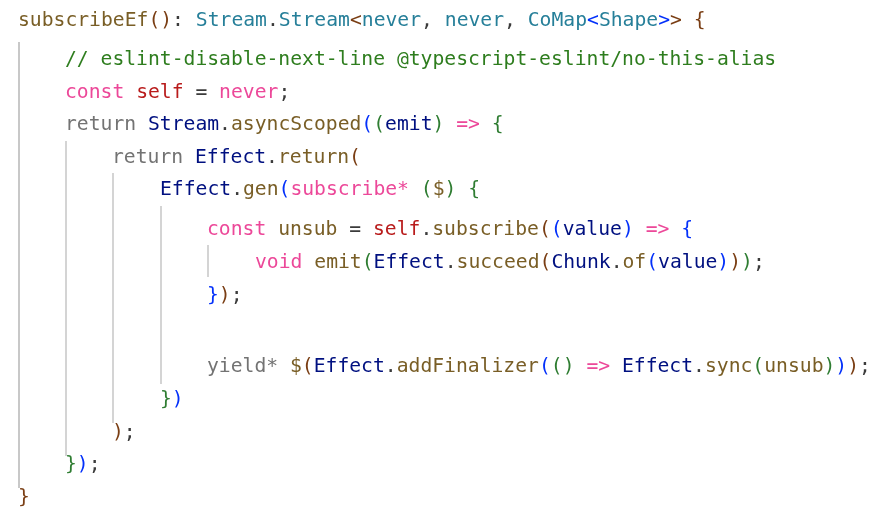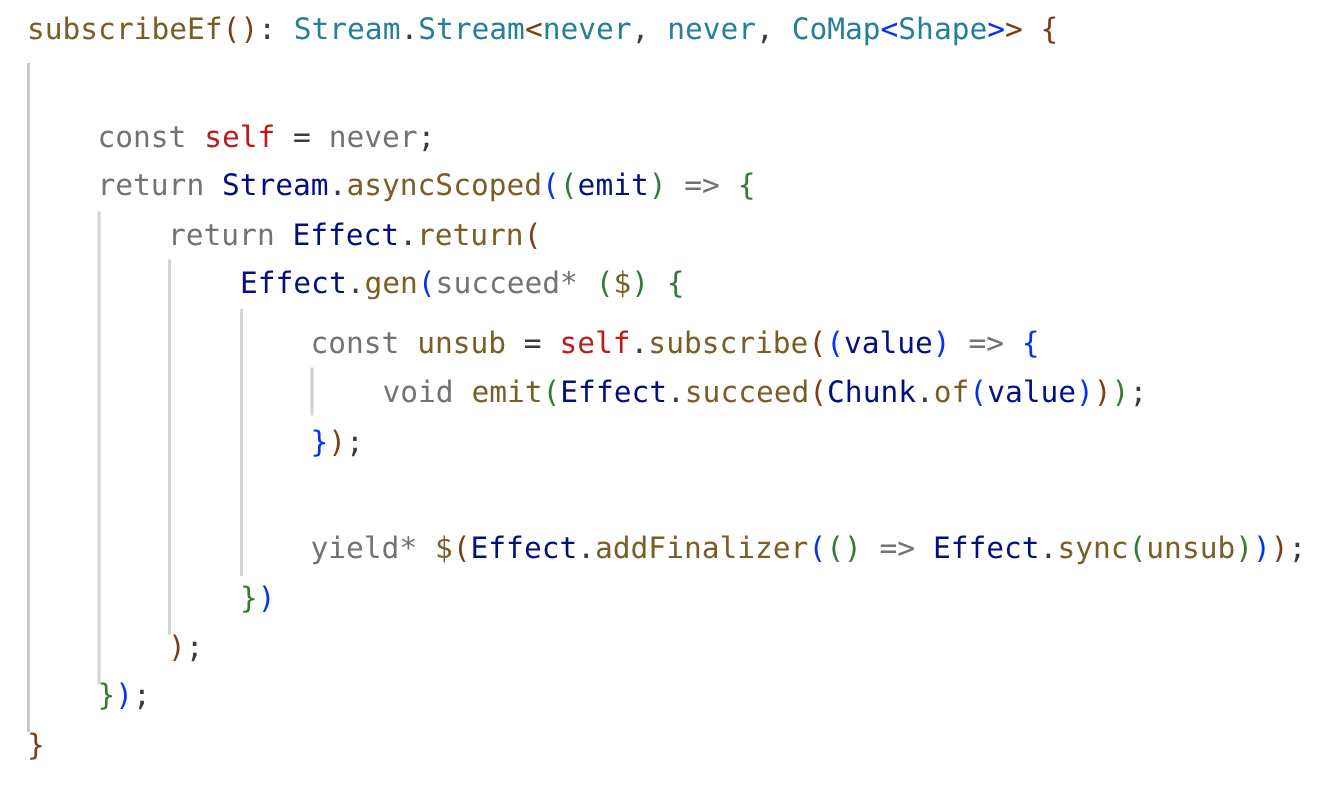--- a/index.html
+++ b/index.html
@@ -27,21 +27,21 @@
       white-space: pre;
     }
     .guide {
       position: absolute;
       width: 2px;
       background: #d4d4d4;
     }
     .guide.active { background: #c8c8c8; }
     .fn    { color: #795e26; }
     .type  { color: #267f99; }
-    .kw    { color: #737373; }
+    .kw    { color: #ec4899; }
     .ctrl  { color: #737373; }
     .var   { color: #001080; }
     .varb  { color: #b91c1c; }
     .cls   { color: #001080; }
     .cmt   { color: #2e7d1e; }
     .punc  { color: #3b3b3b; }
     .b1    { color: #7a3e14; }
     .b2    { color: #2f7d32; }
     .b3    { color: #0431fa; }
     .gen   { color: #0431fa; }
@@ -52,28 +52,29 @@
 <div class="editor">
 
   <div class="guide active" style="left:18px; top:42px; height:446px;"></div>
   <div class="guide" style="left:65px; top:141px; height:315px;"></div>
   <div class="guide" style="left:112px; top:173px; height:250px;"></div>
   <div class="guide" style="left:160px; top:206px; height:178px;"></div>
   <div class="guide" style="left:207px; top:245px; height:32px;"></div>
 
   <div class="line" style="top:4px;"><span class="fn">subscribeEf</span><span class="b1">(</span><span class="b1">)</span><span class="punc">: </span><span class="type">Stream</span><span class="punc">.</span><span class="type">Stream</span><span class="b1">&lt;</span><span class="type">never</span><span class="punc">, </span><span class="type">never</span><span class="punc">, </span><span class="type">CoMap</span><span class="gen">&lt;</span><span class="type">Shape</span><span class="gen">&gt;</span><span class="b1">&gt;</span><span class="punc"> </span><span class="b1">{</span></div>
 
+  <div class="line" style="top:43px; left:65px;"><span class="cmt">// eslint-disable-next-line @typescript-eslint/no-this-alias</span></div>
 
   <div class="line" style="top:76px; left:65px;"><span class="kw">const</span><span class="punc"> </span><span class="varb">self</span><span class="punc"> = </span><span class="kw">never</span><span class="punc">;</span></div>
 
   <div class="line" style="top:108px; left:65px;"><span class="ctrl">return</span><span class="punc"> </span><span class="cls">Stream</span><span class="punc">.</span><span class="fn">asyncScoped</span><span class="b3">(</span><span class="b2">(</span><span class="var">emit</span><span class="b2">)</span><span class="punc"> </span><span class="kw">=&gt;</span><span class="punc"> </span><span class="b2">{</span></div>
 
   <div class="line" style="top:141px; left:112px;"><span class="ctrl">return</span><span class="punc"> </span><span class="cls">Effect</span><span class="punc">.</span><span class="fn">return</span><span class="b1">(</span></div>
 
-  <div class="line" style="top:173px; left:160px;"><span class="cls">Effect</span><span class="punc">.</span><span class="fn">gen</span><span class="b3">(</span><span class="kw">succeed*</span><span class="punc"> </span><span class="b2">(</span><span class="fn">$</span><span class="b2">)</span><span class="punc"> </span><span class="b2">{</span></div>
+  <div class="line" style="top:173px; left:160px;"><span class="cls">Effect</span><span class="punc">.</span><span class="fn">gen</span><span class="b3">(</span><span class="kw">subscribe*</span><span class="punc"> </span><span class="b2">(</span><span class="fn">$</span><span class="b2">)</span><span class="punc"> </span><span class="b2">{</span></div>
 
   <div class="line" style="top:213px; left:207px;"><span class="kw">const</span><span class="punc"> </span><span class="fn">unsub</span><span class="punc"> = </span><span class="varb">self</span><span class="punc">.</span><span class="fn">subscribe</span><span class="b1">(</span><span class="b3">(</span><span class="var">value</span><span class="b3">)</span><span class="punc"> </span><span class="kw">=&gt;</span><span class="punc"> </span><span class="b3">{</span></div>
 
   <div class="line" style="top:246px; left:255px;"><span class="kw">void</span><span class="punc"> </span><span class="fn">emit</span><span class="b2">(</span><span class="cls">Effect</span><span class="punc">.</span><span class="fn">succeed</span><span class="b1">(</span><span class="cls">Chunk</span><span class="punc">.</span><span class="fn">of</span><span class="b3">(</span><span class="var">value</span><span class="b3">)</span><span class="b1">)</span><span class="b2">)</span><span class="punc">;</span></div>
 
   <div class="line" style="top:279px; left:207px;"><span class="b3">}</span><span class="b1">)</span><span class="punc">;</span></div>
 
   <div class="line" style="top:311px; left:207px;"><span></span></div>
 
   <div class="line" style="top:350px; left:207px;"><span class="ctrl">yield*</span><span class="punc"> </span><span class="fn">$</span><span class="b1">(</span><span class="cls">Effect</span><span class="punc">.</span><span class="fn">addFinalizer</span><span class="b3">(</span><span class="b2">(</span><span class="b2">)</span><span class="punc"> </span><span class="kw">=&gt;</span><span class="punc"> </span><span class="cls">Effect</span><span class="punc">.</span><span class="fn">sync</span><span class="b2">(</span><span class="fn">unsub</span><span class="b2">)</span><span class="b3">)</span><span class="b1">)</span><span class="punc">;</span></div>

